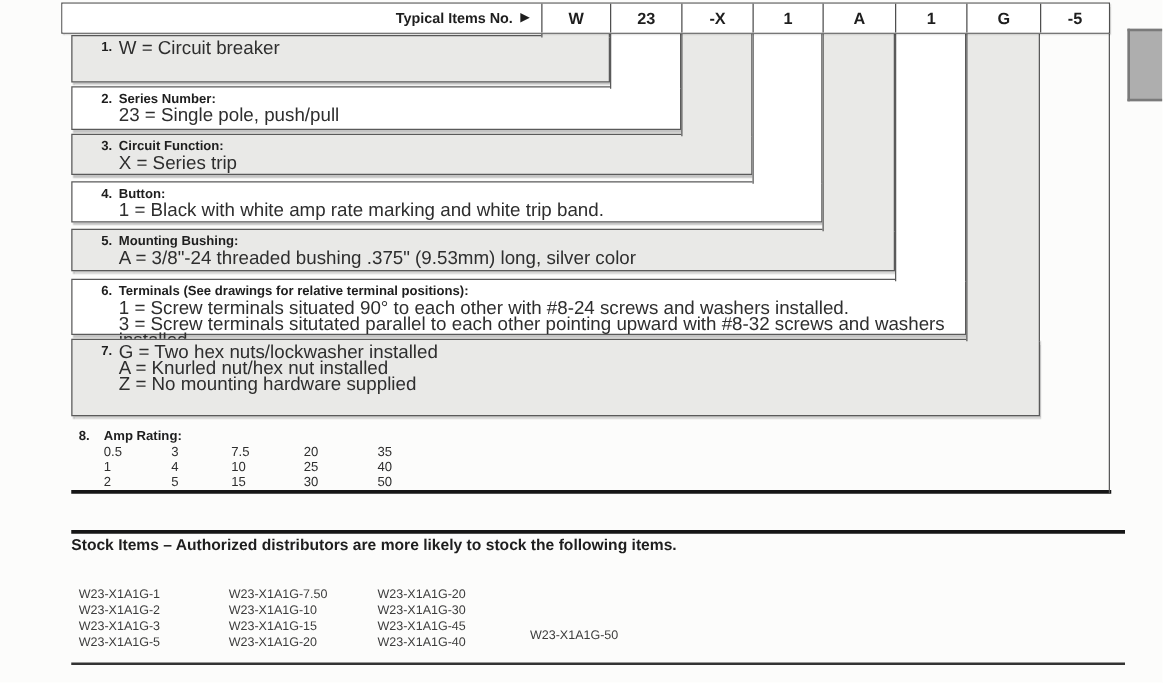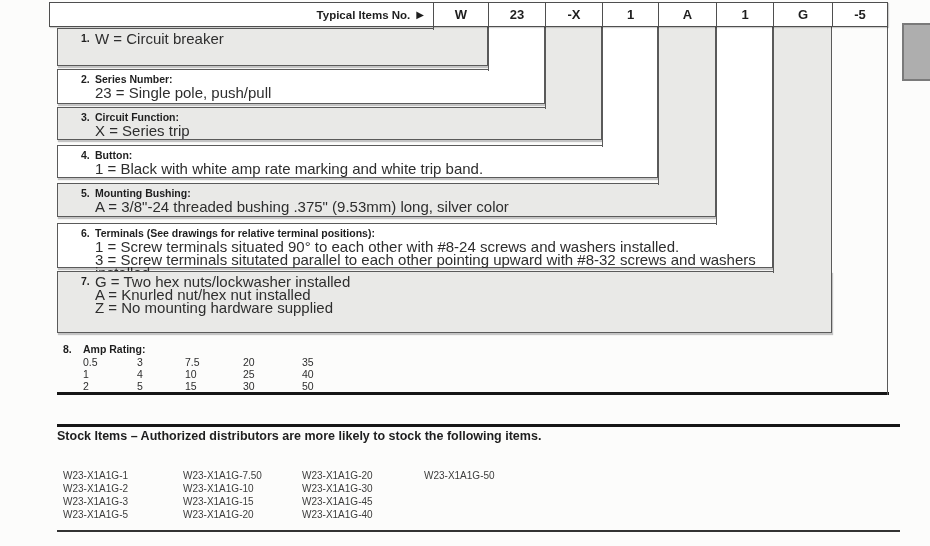--- a/index.html
+++ b/index.html
@@ -72,21 +72,21 @@
   .rule{position:absolute;background:var(--line_black);}
   .rule.amp-bottom{left:57px;top:392px;width:832px;height:3px;}
   .rule.stock-top{left:57px;top:424px;width:843px;height:3px;}
   .rule.page-bottom{left:57px;top:530px;width:843px;height:2px;background:#333;}
   
   .stock-heading{position:absolute;left:57px;top:429px;font-weight:bold;font-size:12.5px;color:var(--text_dark);}
   .stock-col{position:absolute;top:469px;font-size:10px;line-height:13px;color:var(--text_stock);}
   .stock-col.c1{left:63px;}
   .stock-col.c2{left:183px;}
   .stock-col.c3{left:302px;}
-  .stock-col.c4{left:424px;}
+  .stock-col.c4{left:424px;margin-top:33px;}
   
   .edge-tab{
     position:absolute;left:902px;top:23px;width:28px;height:58px;
     background:var(--tab_fill);border:2px solid #7a7a7a;border-right:none;z-index:5;
   }
 </style>
 </head>
 <body>
 
 <div id="page">

